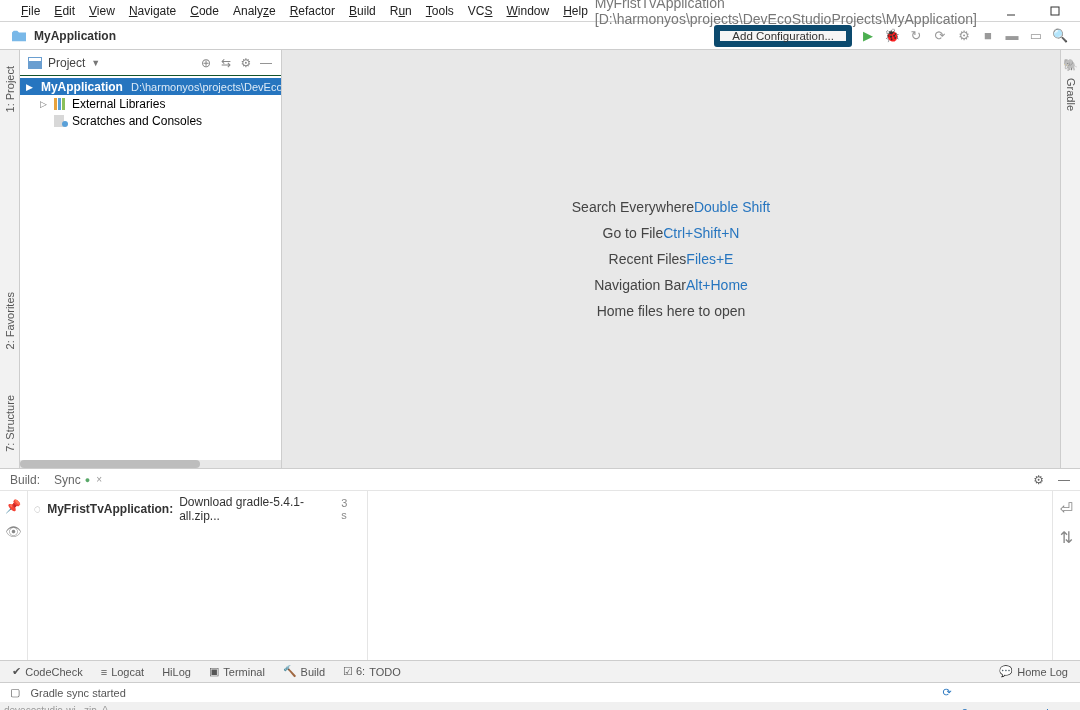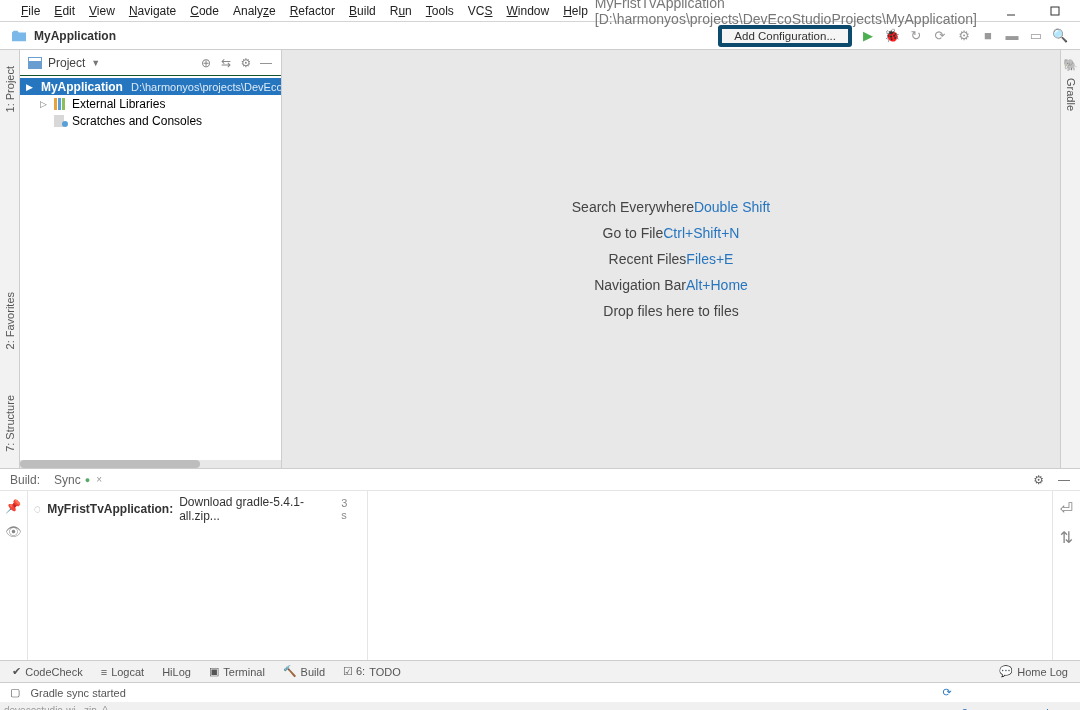--- a/index.html
+++ b/index.html
@@ -11,21 +11,21 @@
 .menubar .spacer { flex:1; }
 .title-path { font-size:14px; color:#777; padding-right:12px; }
 .win-controls { display:flex; gap:0; }
 .win-btn { width:44px; height:20px; display:flex; align-items:center; justify-content:center; font-size:12px; color:#333; }
 .win-btn svg { stroke:#333; }
 
 .toolbar { height:28px; display:flex; align-items:center; padding:0 12px; border-bottom:1px solid #cdcdcd; background:#fff; gap:8px; }
 .folder-icon { width:14px; height:14px; }
 .bc-label { font-size:12px; font-weight:600; color:#333; }
 .toolbar .spacer { flex:1; }
-.config-btn { height:22px; padding:0 12px; font-size:11.5px; border:4px solid #0c4a6e; border-radius:3px; background:#f5f5f5; color:#333; display:flex; align-items:center; }
+.config-btn { height:22px; padding:0 12px; font-size:11.5px; border:6px solid #0c4a6e; border-radius:3px; background:#f5f5f5; color:#333; display:flex; align-items:center; }
 .tool-icon { width:16px; height:16px; color:#9a9a9a; display:flex; align-items:center; justify-content:center; font-size:13px; }
 .tool-icon.run { color:#4caf50; }
 
 .main { display:flex; height:418px; }
 .gutter-l { width:20px; background:#f2f2f2; border-right:1px solid #cdcdcd; display:flex; flex-direction:column; align-items:center; gap:30px; padding-top:10px; }
 .gutter-l .v-tab { writing-mode:vertical-rl; transform:rotate(180deg); font-size:11px; color:#555; padding:6px 2px; }
 .gutter-r { width:20px; background:#f2f2f2; border-left:1px solid #cdcdcd; display:flex; flex-direction:column; align-items:center; padding-top:8px; }
 .gutter-r .v-tab { writing-mode:vertical-rl; font-size:11px; color:#555; padding:6px 2px; }
 
 .project-panel { width:262px; background:#fff; display:flex; flex-direction:column; border-right:1px solid #cdcdcd; }
@@ -197,21 +197,21 @@
       </div>
     <div class="hint-row">
         <span class="lbl">Recent Files</span>
         <span class="shortcut">Files+E</span>
       </div>
     <div class="hint-row">
         <span class="lbl">Navigation Bar</span>
         <span class="shortcut">Alt+Home</span>
       </div>
     <div class="hint-row">
-        <span class="lbl">Drop files here to files</span>
+        <span class="lbl">Home files here to open</span>
       </div>
   </div>
 
   <div class="gutter-r">
     <div style="font-size:12px;color:#666;">🐘</div>
     <div class="v-tab">Gradle</div>
   </div>
 </div>
 
 <div class="build-panel">

